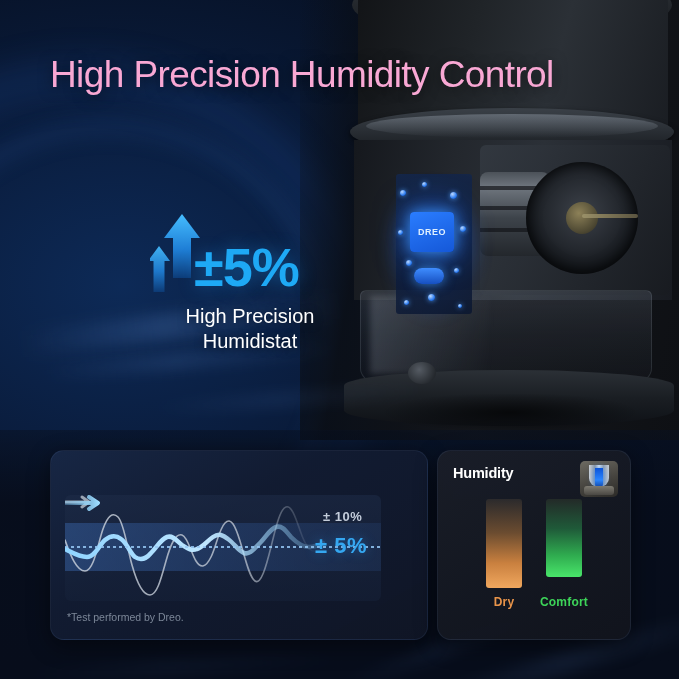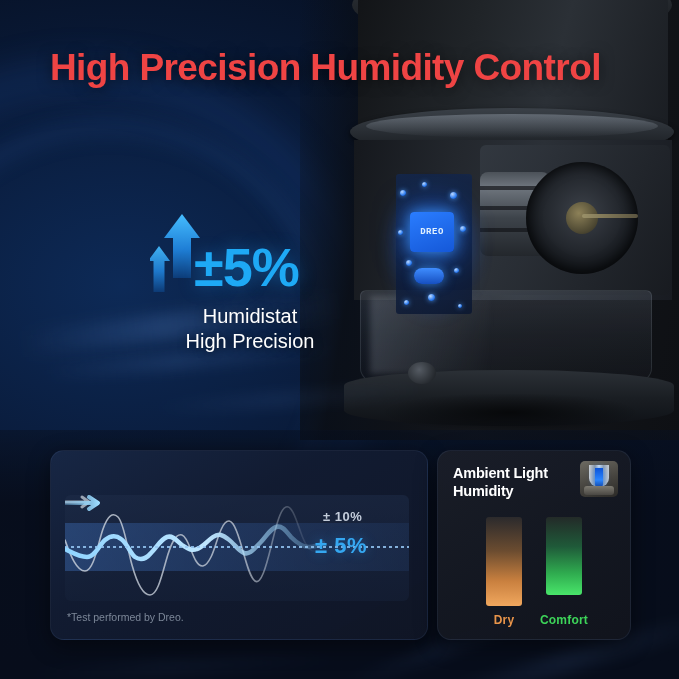--- a/index.html
+++ b/index.html
@@ -163,42 +163,42 @@
   }
   .chip {
     position: absolute; left: 18px; top: 44px; width: 44px; height: 40px;
     background: linear-gradient(160deg,#2a7dff,#1558d8);
     border-radius: 4px;
     box-shadow: 0 0 16px rgba(60,150,255,.95), 0 0 34px rgba(40,110,255,.6);
     display: flex; align-items: center; justify-content: center;
   }
   .chip-label {
     color: #dff0ff; font-size: 9px; font-weight: 700; letter-spacing: .5px;
-    font-family: Liberation Mono, monospace;
+    font-family: Liberation Sans, sans-serif;
   }
   .pcb-dot {
     position: absolute; border-radius: 50%;
     background: radial-gradient(circle at 35% 30%, #bcd9ff, #2b7bf0 60%, #0c2f7a);
     box-shadow: 0 0 5px rgba(80,160,255,.85);
   }
   .pcb-cap {
     position: absolute; left: 22px; top: 100px; width: 30px; height: 16px;
     border-radius: 8px;
     background: linear-gradient(180deg,#3f8dff,#164fc0);
     box-shadow: 0 0 12px rgba(60,150,255,.8);
   }
 
   
   .headline {
     position: absolute;
-    left: 50px; top: 48px;
+    left: 50px; top: 55px;
     width: 600px;
-    color: #ef4444;
+    color: #f9a8d4;
     font-size: 37px;
-    font-weight: 700;
+    font-weight: 400;
     letter-spacing: -0.6px;
     line-height: 1.1;
     text-shadow: 0 2px 14px rgba(0,0,0,.55);
     white-space: nowrap;
   }
 
   
   .callout { position: absolute; left: 150px; top: 212px; width: 200px; }
   .arrows { position: absolute; left: 0px; top: 0px; width: 52px; height: 92px; }
   .pm-row {
@@ -237,21 +237,20 @@
   }
   #chart-title { position: absolute; left: 16px; top: 12px; font-size: 14.5px; }
   #light-title { position: absolute; left: 15px; top: 13px; font-size: 14.5px; line-height: 1.25; width: 120px;}
 
   
   .plot {
     position: absolute; left: 14px; top: 44px; width: 316px; height: 106px;
     border-radius: 6px;
     background: linear-gradient(180deg, rgba(30,44,72,.55) 0%, rgba(22,34,58,.5) 100%);
     overflow: hidden;
-    padding-left: 28px;
   }
   .band5 {
     position: absolute; left: 0; top: 28px; width: 348px; height: 48px;
     background: linear-gradient(90deg, rgba(52,92,155,.55) 0%, rgba(44,78,135,.45) 45%, rgba(34,58,100,.35) 100%);
   }
   .plot svg { position: absolute; left: 0; top: 0; }
   .dotline {
     position: absolute; left: 0; top: 51px; width: 348px; height: 2px;
     background-image: linear-gradient(90deg, rgba(150,200,245,.85) 50%, rgba(0,0,0,0) 0%);
     background-size: 6px 2px; background-repeat: repeat-x;
@@ -289,21 +288,21 @@
     border-radius: 0 0 5px 5px;
     background: linear-gradient(180deg, #0b53d8, #2b86ff 60%, #0d3f9e);
     box-shadow: 0 0 7px rgba(50,140,255,.9);
   }
   .thumb-base {
     position: absolute; left: 4px; top: 25px; width: 30px; height: 9px;
     border-radius: 3px;
     background: linear-gradient(180deg,#7d7a71,#4a4843);
   }
   .bars {
-    position: absolute; left: 0; top: 66px; width: 192px; height: 110px;
+    position: absolute; left: 0; top: 48px; width: 192px; height: 110px;
     display: flex; justify-content: center; gap: 24px;
   }
   .bar-col { width: 36px; display: flex; flex-direction: column; align-items: center; }
   .bar {
     width: 36px; height: 90px; border-radius: 3px;
   }
   .bar-dry   { background: linear-gradient(180deg, #2b2a2c 0%, #6b4c30 38%, #c9803f 72%, #f0a75e 100%); }
   .bar-comf  { background: linear-gradient(180deg, #232a28 0%, #1f5a39 38%, #2fab4f 72%, #49e56a 100%); }
   .bar-wet   { background: linear-gradient(180deg, #222a33 0%, #2c5f85 38%, #3f93c9 72%, #5fc0f0 100%); }
   .bar-label {
@@ -387,22 +386,22 @@
           <stop offset="100%" stop-color="#0b3straight"></stop>
         </linearGradient>
       </defs>
       <path d="M32 2 L50 26 L41 26 L41 66 L23 66 L23 26 L14 26 Z" fill="url(#agrad)"></path>
       <path d="M9 34 L20 49 L14.5 49 L14.5 80 L3.5 80 L3.5 49 L-2 49 Z" fill="url(#agrad)" opacity="0.92"></path>
     </svg>
     <div class="pm-row">
       <span class="pm-big">±5%</span>
     </div>
     <div class="sub">
+      <div>High Precision</div>
       <div>Humidistat</div>
-      <div>High Precision</div>
     </div>
   </div>
 
   <div class="panel" id="panel-chart">
 
     <div class="plot">
       <div class="band5"></div>
 
       <svg width="348" height="106" viewBox="0 0 348 106">
         <defs>
@@ -450,21 +449,20 @@
 
       <div class="lbl-10">± 10%</div>
       <div class="lbl-5">± 5%</div>
     </div>
 
     <div class="footnote">*Test performed by Dreo.</div>
   </div>
 
   <div class="panel" id="panel-light">
     <div class="panel-title" id="light-title">
-      <div>Ambient Light</div>
       <div>Humidity</div>
     </div>
 
     <div class="thumb">
       <div class="thumb-u"></div>
       <div class="thumb-glow"></div>
       <div class="thumb-base"></div>
     </div>
 
     <div class="bars">

